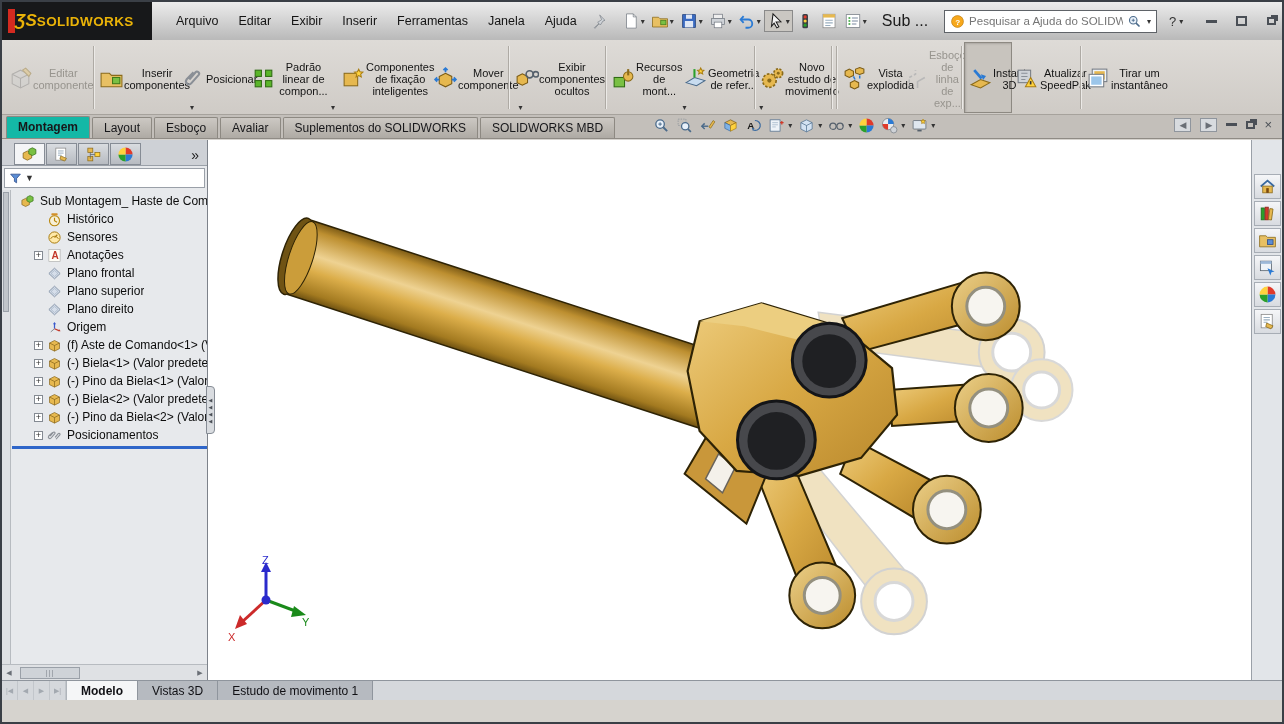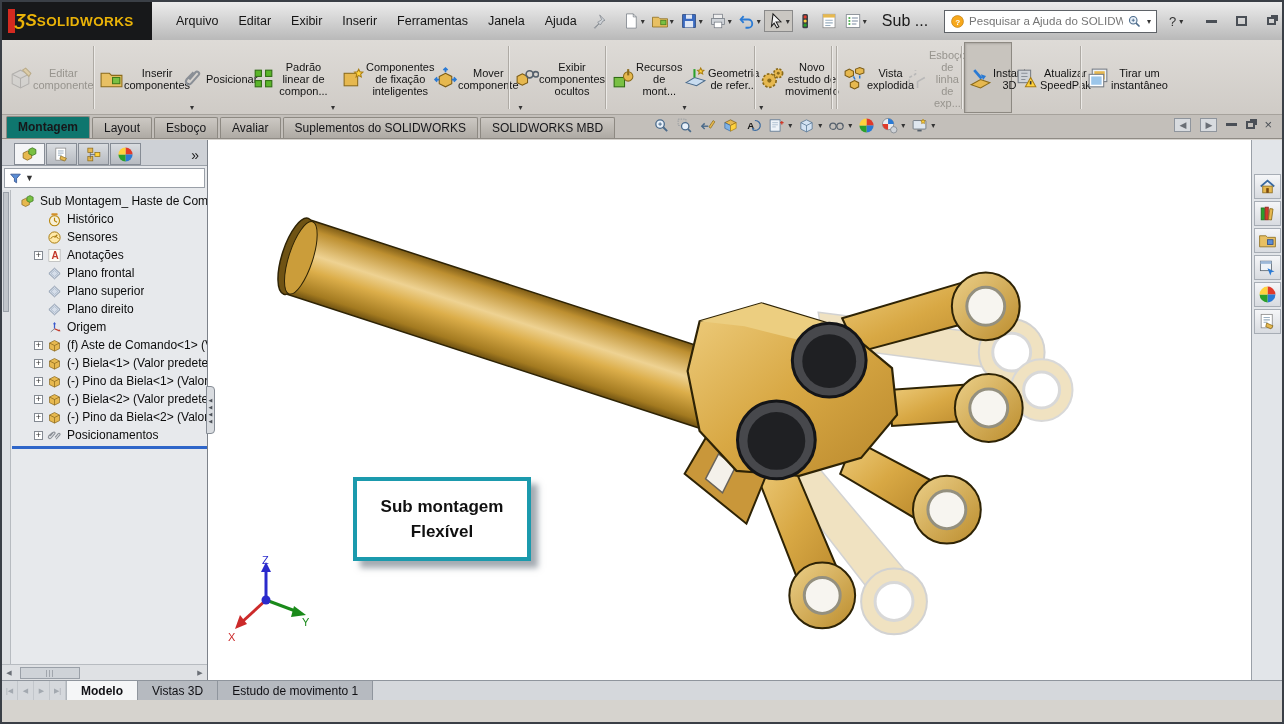--- a/index.html
+++ b/index.html
@@ -38,21 +38,21 @@
   .rbtn svg{width:25px;height:25px;margin-bottom:1px;flex:none;}
   .rbtn .dd{font-size:8px;color:#333;margin-top:auto;line-height:8px;}
   .rbtn.disabled{color:#97948e;}
   .rbtn.disabled svg{opacity:.38;}
   .rbtn.active{background:#c8c4be;border:1px solid #8d8982;box-shadow:inset 1px 1px 2px rgba(0,0,0,.15);}
   .rsep{width:1px;background:#aeaaa4;margin:4px 2px;box-shadow:1px 0 0 #eceae7;flex:none;}
 
   
   .tabrow{position:absolute;top:113px;left:0;right:0;height:24px;background:#c3bfba;display:flex;align-items:flex-end;padding-left:4px;border-bottom:1px solid #8f8b85;}
   .ctab{font-size:12px;padding:3px 11px 3px;background:linear-gradient(#ccc8c3,#aeaaa4);border:1px solid #8d8982;border-bottom:none;margin-right:2px;color:#17171a;border-radius:2px 2px 0 0;white-space:nowrap;}
-  .ctab.active{background:#0f766e;font-weight:bold;padding-bottom:4px;}
+  .ctab.active{background:#14b8a6;font-weight:bold;padding-bottom:4px;}
   .hud{display:flex;align-items:center;gap:6px;margin:0 0 4px 36px;}
   .hud .hicon{display:flex;align-items:center;gap:2px;}
   .hud svg{width:17px;height:17px;}
   .docwin{margin-left:auto;display:flex;gap:9px;margin-right:10px;margin-bottom:6px;align-items:center;}
   .dwb{display:flex;align-items:center;justify-content:center;color:#6a6f76;font-size:9px;}
   .dwb.boxed{width:17px;height:14px;border:1px solid #8f959d;background:#d8dbdf;}
 
   
   .main{position:absolute;top:138px;left:0;right:0;height:540px;display:flex;}
 
@@ -887,24 +887,20 @@
         </g>
 
         <g>
           <circle cx="623" cy="220" r="37" fill="#47484c" stroke="#141518" stroke-width="3"></circle>
           <circle cx="623" cy="221" r="27" fill="#1f2023"></circle>
           <circle cx="570" cy="300" r="39" fill="#47484c" stroke="#141518" stroke-width="3"></circle>
           <circle cx="570" cy="301" r="29" fill="#1f2023"></circle>
         </g>
       </svg>
 
-      <div class="callout">
-        <span>Sub montagem</span>
-        <span>Flexível</span>
-      </div>
 
       <svg class="triad" viewBox="0 0 90 88">
         <line x1="44" y1="44" x2="44" y2="14" stroke="#2a2acc" stroke-width="3"></line>
         <polygon points="44,6 39,16 49,16" fill="#2a2acc"></polygon>
         <text x="40" y="8" font-size="11" fill="#2a2acc">Z</text>
         <line x1="44" y1="44" x2="76" y2="56" stroke="#1a8a1a" stroke-width="3"></line>
         <polygon points="84,59 72,50 69,61" fill="#1a8a1a"></polygon>
         <text x="80" y="70" font-size="11" fill="#1a8a1a">Y</text>
         <line x1="44" y1="44" x2="20" y2="66" stroke="#cc2a2a" stroke-width="3"></line>
         <polygon points="13,73 25,68 18,59" fill="#cc2a2a"></polygon>

